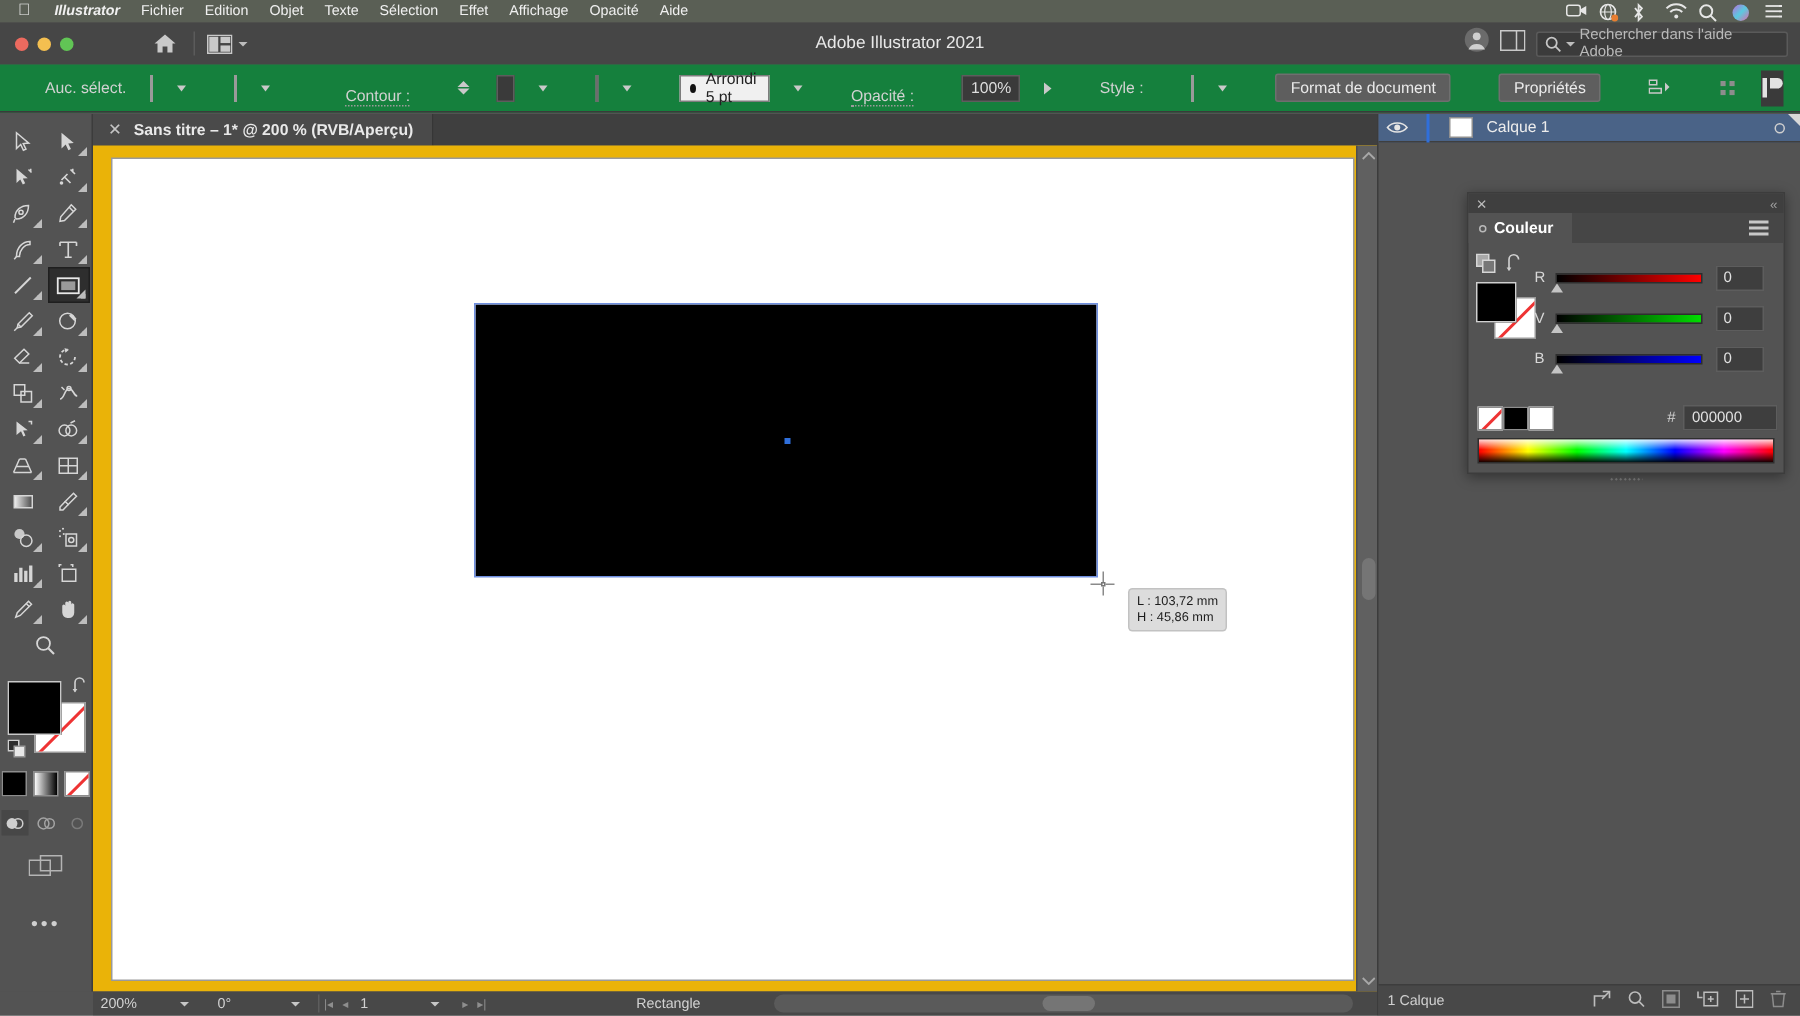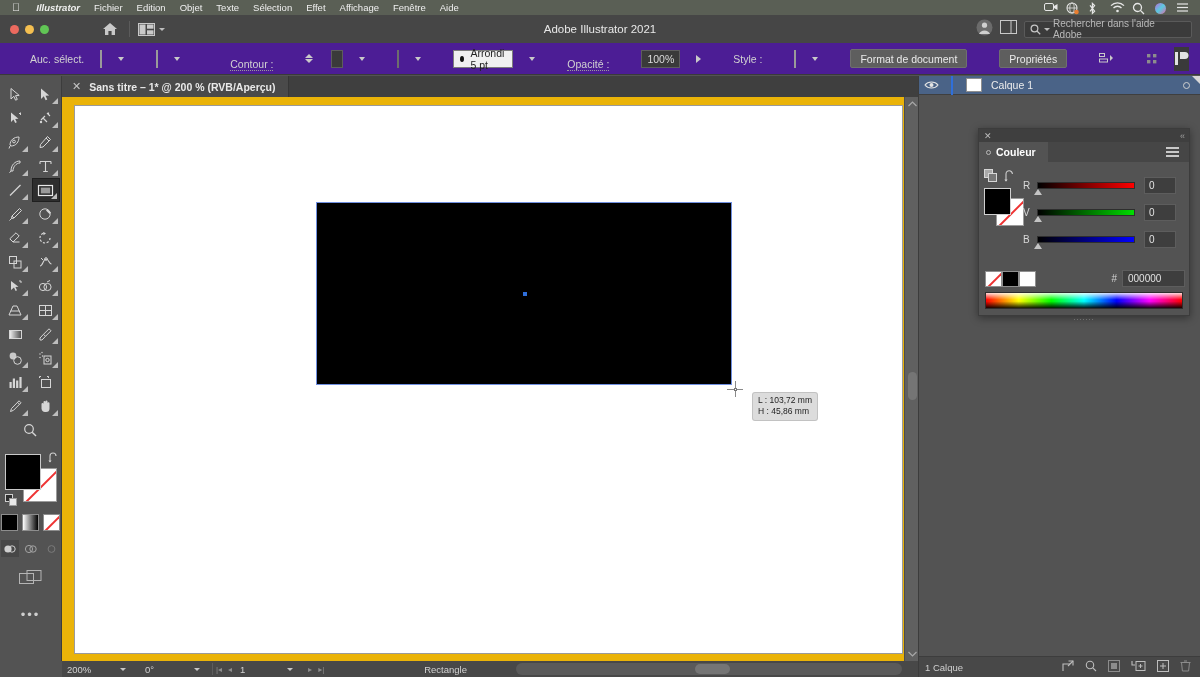--- a/index.html
+++ b/index.html
@@ -43,21 +43,21 @@
   .help-search {
     display: flex; align-items: center; gap: 3px;
     background: #3b3b3b; border: 1px solid #5a5a5a; border-radius: 2px;
     height: 17px; padding: 0 6px 0 5px; width: 168px; font-size: 10px; color: #b9b9b9;
   }
   .chev { width: 0; height: 0; border-left: 3px solid transparent; border-right: 3px solid transparent; border-top: 3.5px solid #bdbdbd; }
 
   
   #controlbar {
     position: absolute; left: 0; top: 43px; width: 1200px; height: 32px;
-    background: #4c1d95; border-bottom: 1px solid #3a3a3a;
+    background: #15803d; border-bottom: 1px solid #3a3a3a;
     display: flex; align-items: center; padding: 0 8px; gap: 16px;
   }
   .grip { width: 4px; height: 18px; margin-right: 6px;
     background-image: radial-gradient(#6e6e6e 38%, transparent 40%);
     background-size: 2px 3px; opacity: .8; }
   .cb-label { font-size: 10.5px; color: #d2d2d2; white-space: nowrap; }
   .cb-sep { width: 1px; height: 20px; background: #5c5c5c; margin: 0 9px; }
   .swatch-btn { width: 20px; height: 18px; border: 1px solid #9a9a9a; background: #000; }
   .swatch-none { width: 20px; height: 18px; border: 1px solid #9a9a9a; background: #fff; position: relative; overflow: hidden; }
   .swatch-none:after { content:""; position: absolute; left: -4px; top: 8px; width: 28px; height: 1.6px; background: #e33; transform: rotate(-45deg); }
@@ -239,21 +239,21 @@
   <div id="menubar">
     <span class="apple"></span>
     <span class="mi app-name">Illustrator</span>
     <span class="mi">Fichier</span>
     <span class="mi">Edition</span>
     <span class="mi">Objet</span>
     <span class="mi">Texte</span>
     <span class="mi">Sélection</span>
     <span class="mi">Effet</span>
     <span class="mi">Affichage</span>
-    <span class="mi">Fenêtre</span>
+    <span class="mi">Opacité</span>
     <span class="mi">Aide</span>
     <span class="spacer"></span>
     <span class="sysicon">
       <svg width="14" height="10" viewBox="0 0 14 10">
           <rect x="0.5" y="1.5" width="9" height="7" rx="1.5" fill="none" stroke="#eee"></rect>
           <path d="M10 4 L13.5 2 L13.5 8 L10 6 Z" fill="#eee"></path>
         </svg>
     </span>
     <span class="sysicon">
       <svg width="13" height="13" viewBox="0 0 13 13">

